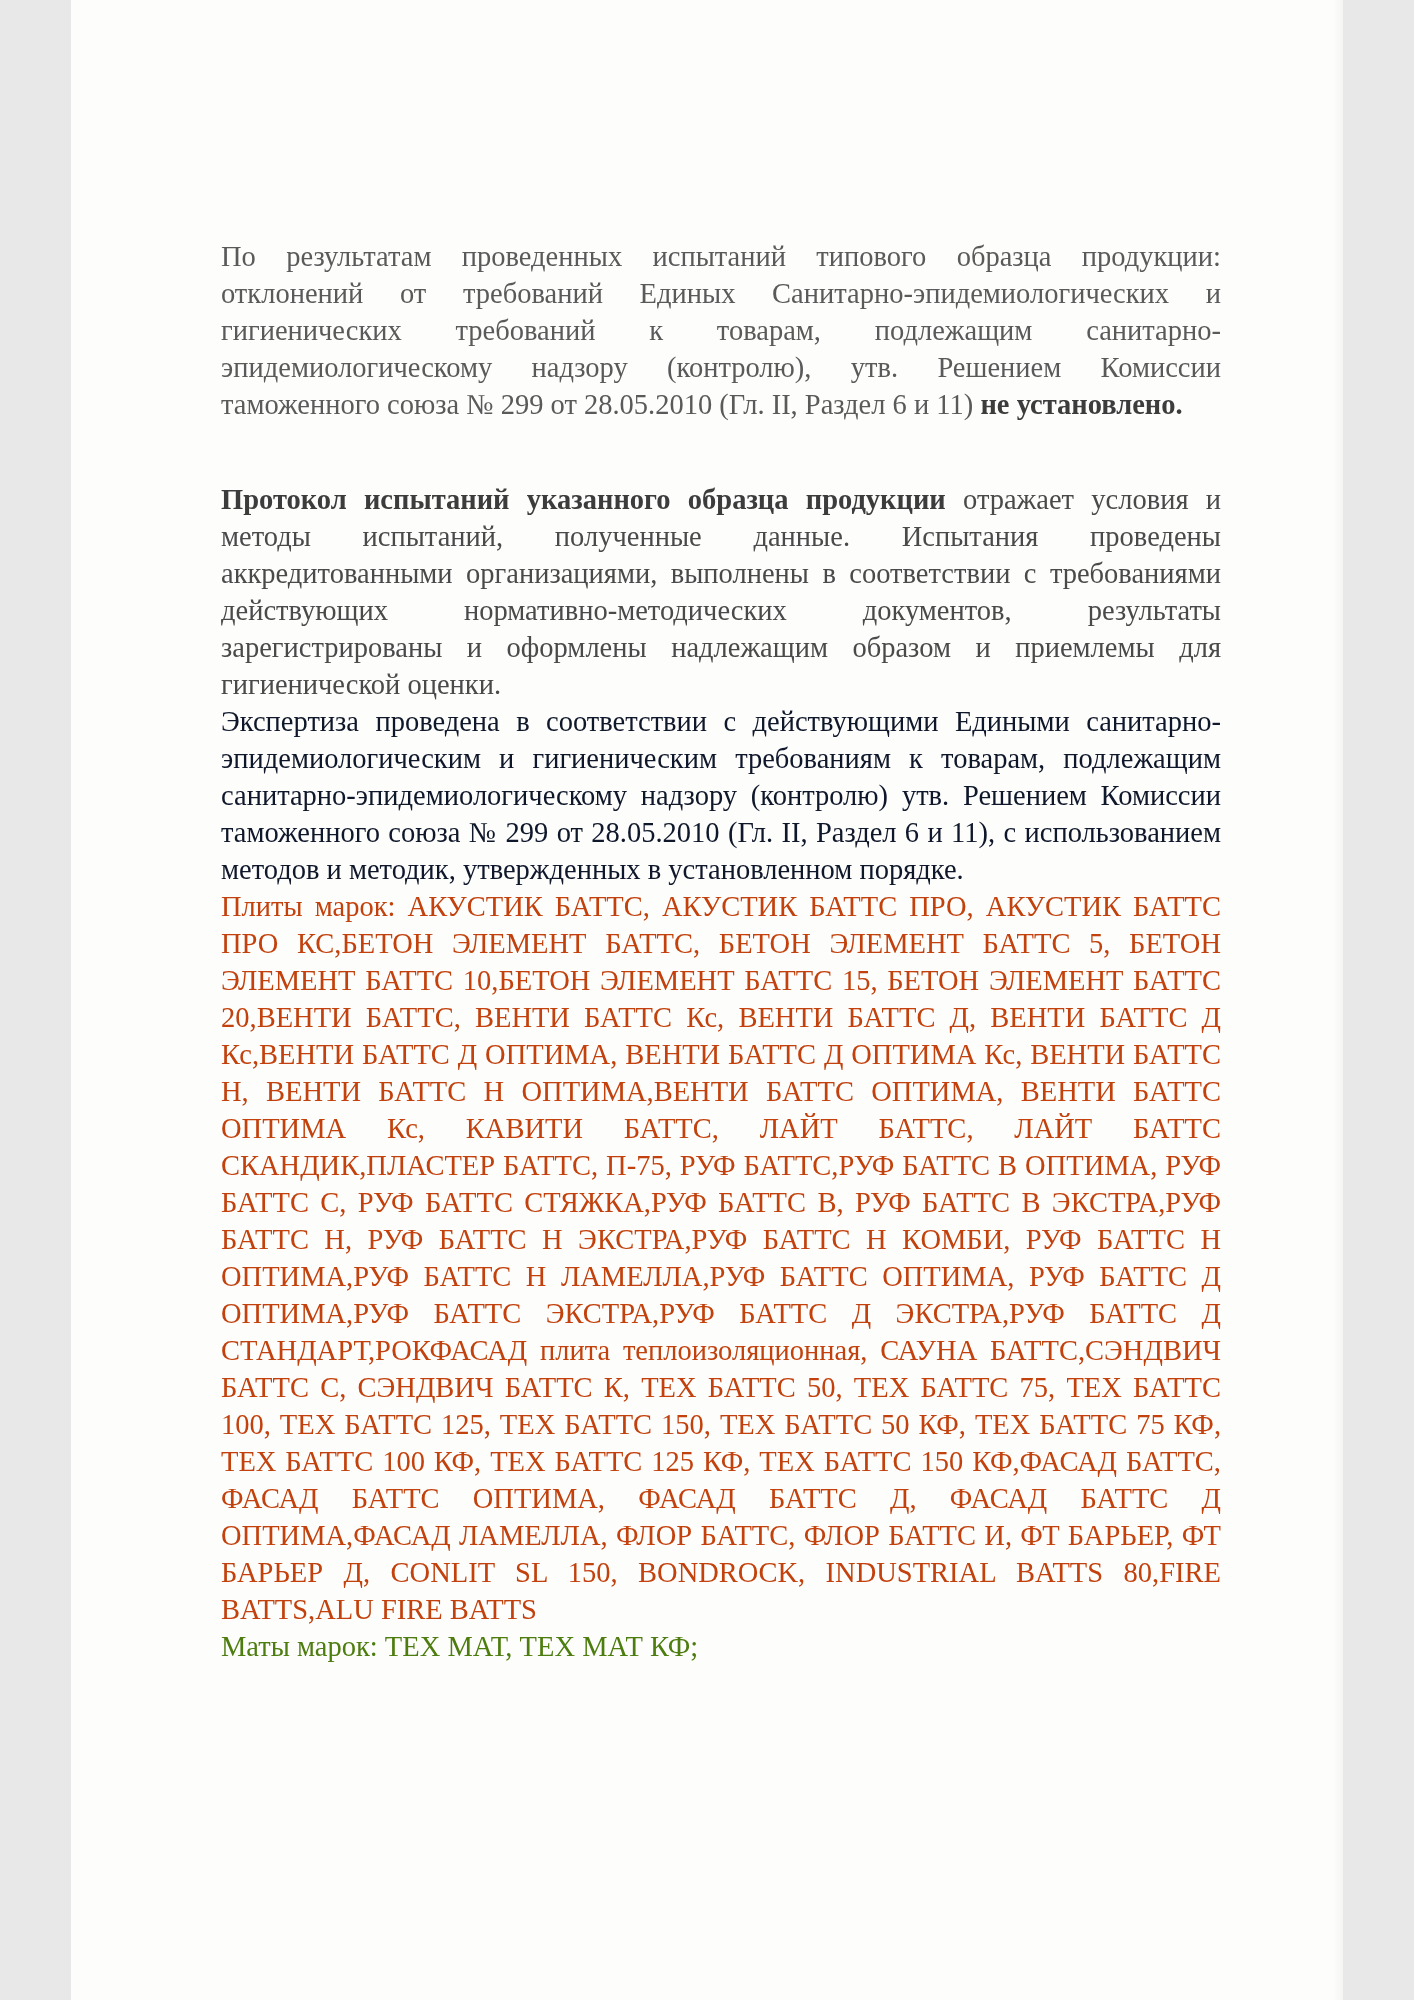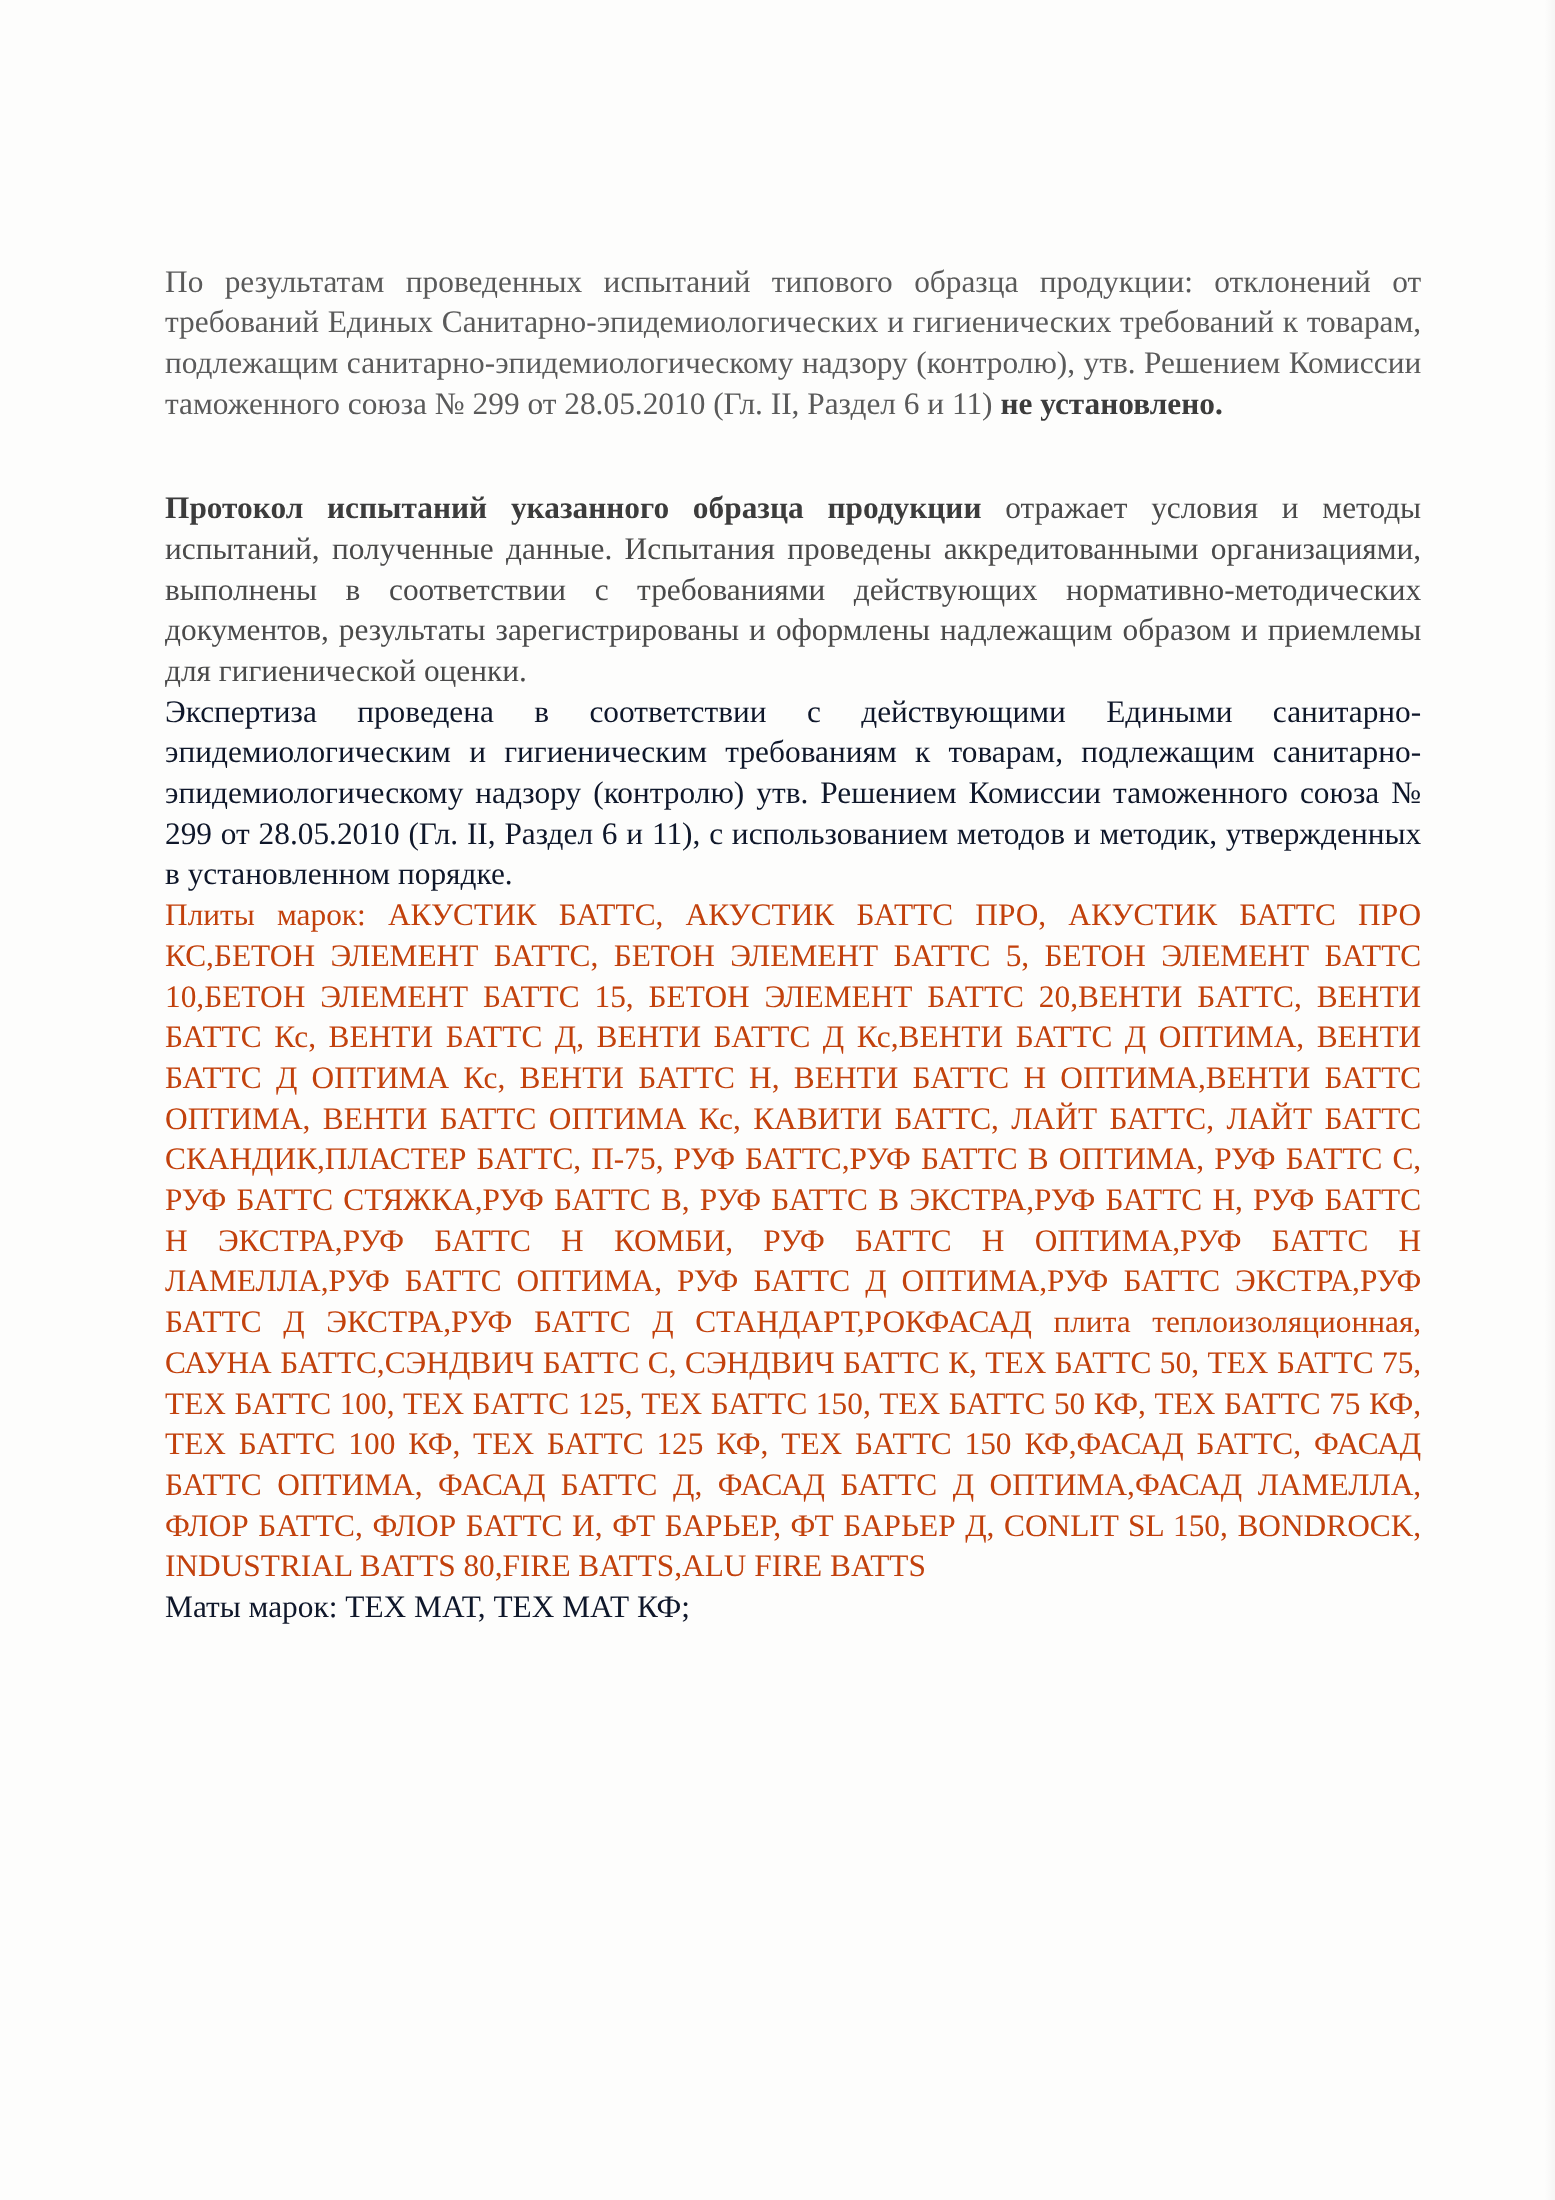--- a/index.html
+++ b/index.html
@@ -2,21 +2,21 @@
 <html><head>
 <meta charset="utf-8">
 <style>
   html, body {
     margin: 0;
     padding: 0;
     background: #e8e8e8;
   }
   .page {
     position: relative;
-    width: 1414px;
+    width: 1272px;
     height: 2000px;
     margin: 0 auto;
     background: #fdfdfc;
     box-sizing: border-box;
     padding: 0 122px 0 150px;
     overflow: hidden;
     font-family: "Liberation Serif", "DejaVu Serif", serif;
     color: #505050;
   }
   p {
@@ -32,21 +32,21 @@
     text-align: center;
     font-weight: bold;
     font-size: 33px;
     line-height: 42px;
     letter-spacing: 1px;
     color: #474747;
   }
   .p-expertise    {  color: #0f172a; }
   .p-products-header { margin-top: 28px; color: #4d4d4d; }
   .p-product-slabs   { margin-top: 0;   color: #c2410c; }
-  .p-product-mats    { margin-top: 0;   color: #0f172a; }
+  .p-product-mats    { margin-top: 0;   color: #4d7c0f; }
   .bold-run {
     font-weight: bold;
     color: #3c3c3c;
   }
   
   .scan-shade {
     position: absolute;
     top: 0; right: 0;
     width: 10px; height: 100%;
     background: linear-gradient(to left, rgba(0,0,0,0.03), rgba(0,0,0,0));

